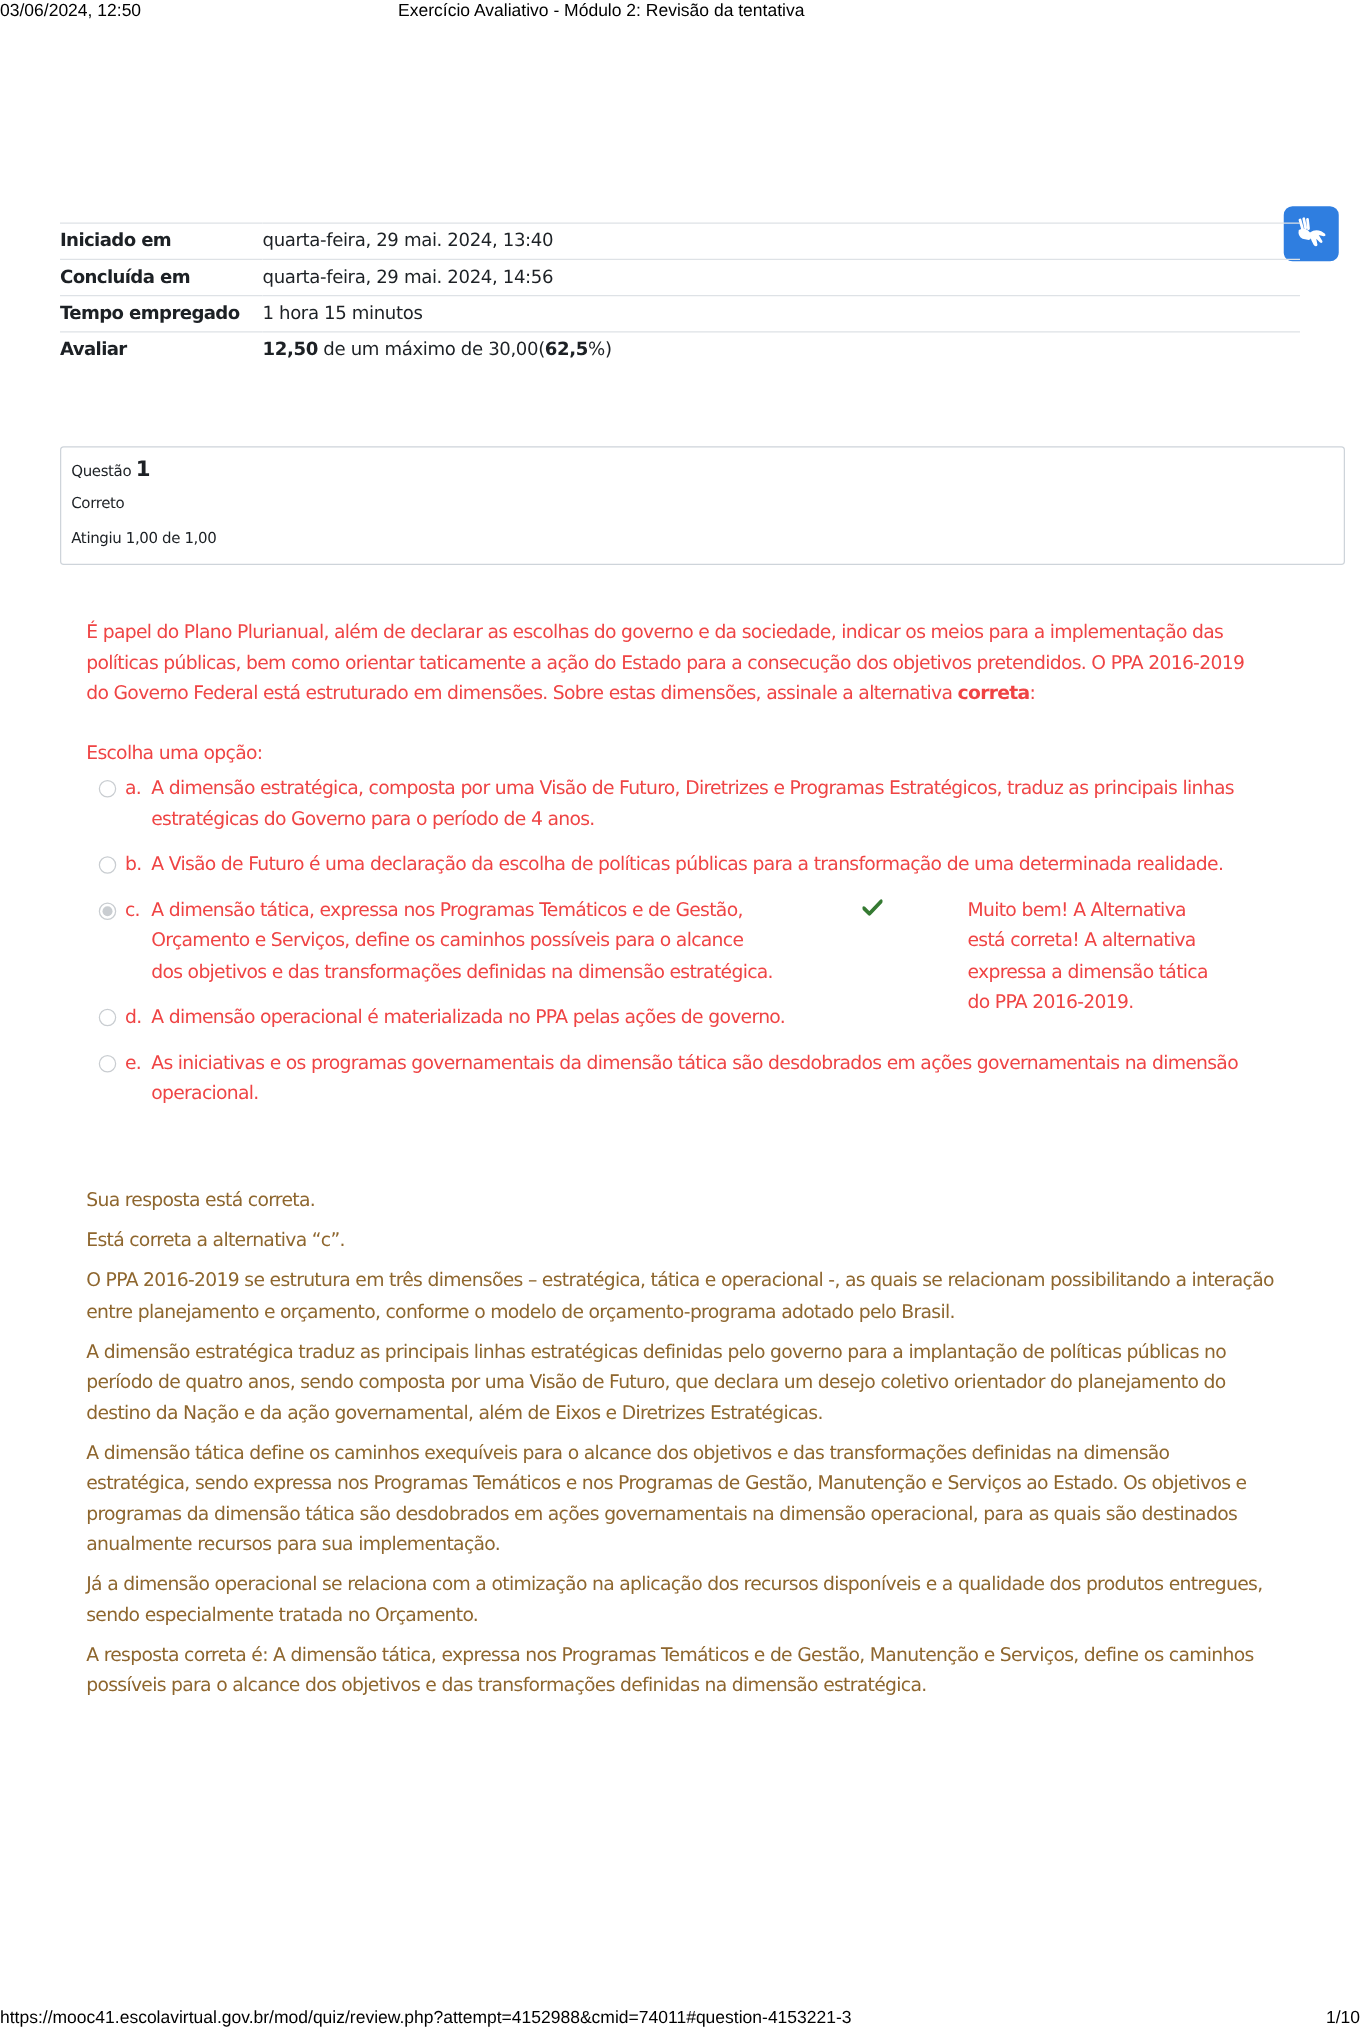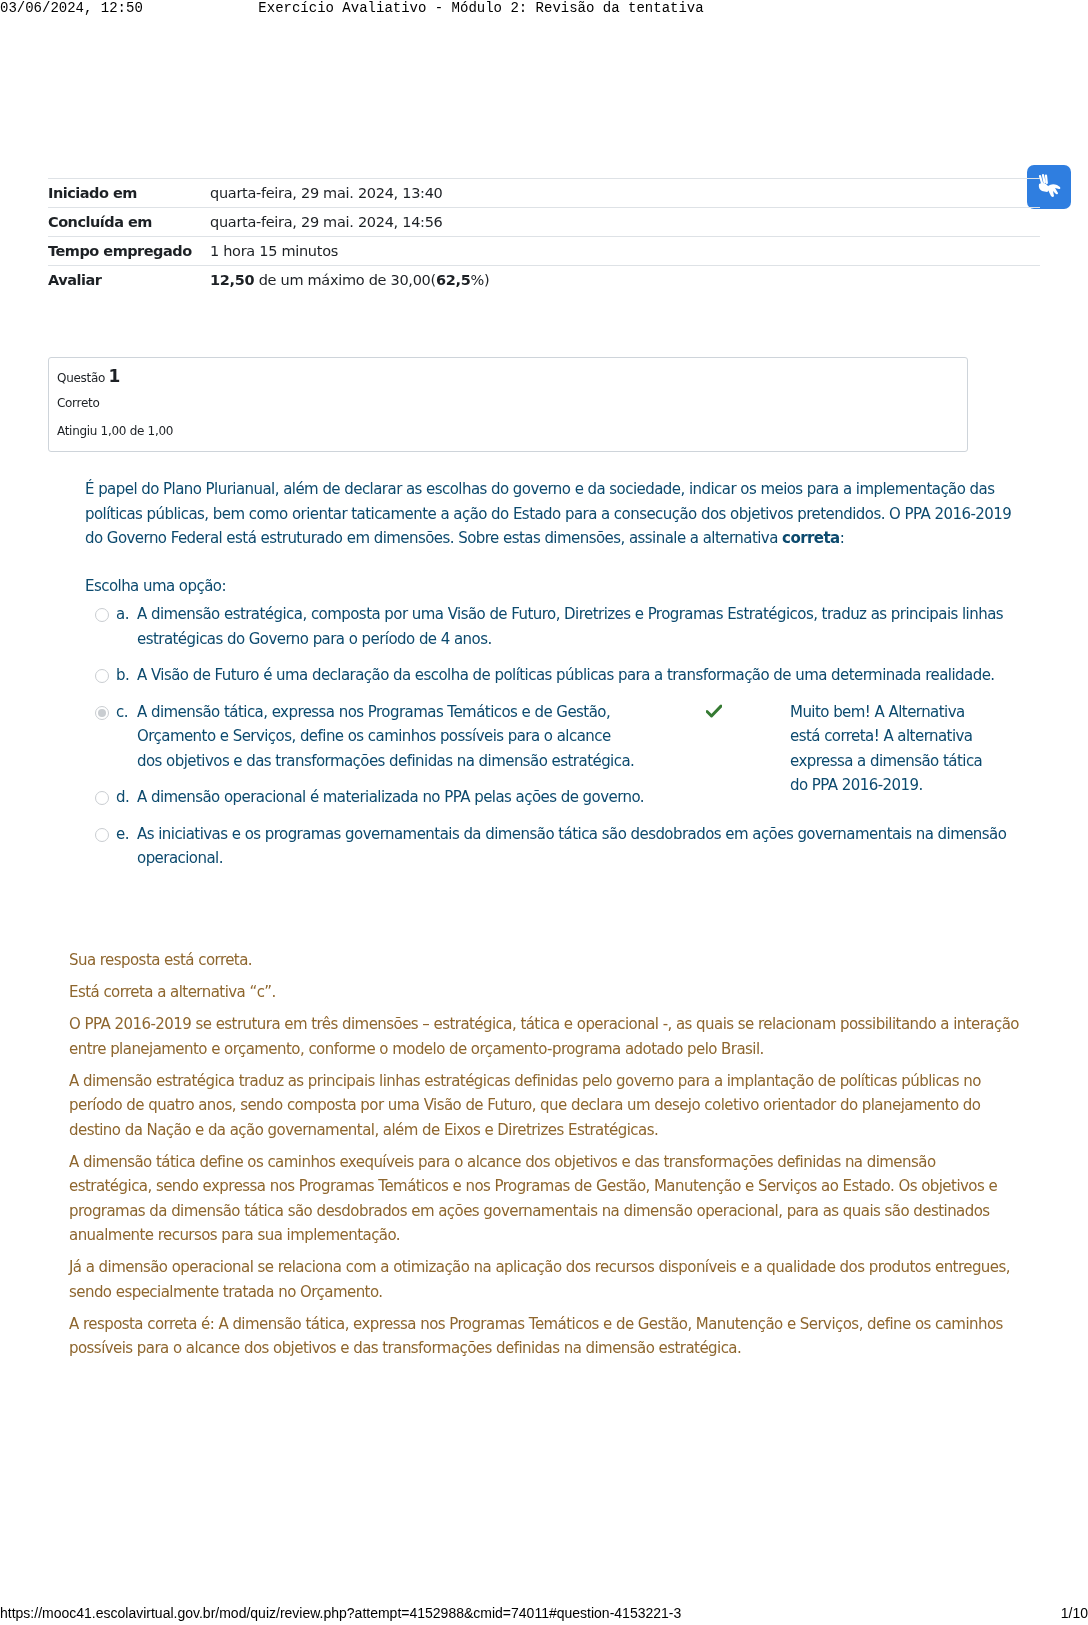--- a/index.html
+++ b/index.html
@@ -1,42 +1,42 @@
 <!DOCTYPE html>
 <html><head>
 <meta charset="utf-8">
 <style>
   * { box-sizing: border-box; margin: 0; padding: 0; }
   html, body { width: 1088px; height: 1625px; background: #ffffff; }
   body { position: relative; font-family: "Liberation Sans", sans-serif; color: #1d2125; overflow: hidden; }
 
-  .print-header { position: absolute; top: 0; left: 0; width: 962px; height: 20px; font-family: Liberation Mono, monospace; font-size: 14px; color: #000; padding-left: 44px; }
+  .print-header { position: absolute; top: 0; left: 0; width: 962px; height: 20px; font-family: Liberation Sans, sans-serif; font-size: 14px; color: #000; padding-left: 44px; }
   .print-header .date { position: absolute; left: 0; top: 0; }
   .print-header .title { position: absolute; left: 0; right: 0; top: 0; text-align: center; }
 
   .print-footer { position: absolute; bottom: 0; left: 0; width: 1088px; height: 20px; font-family: "Liberation Sans", sans-serif; font-size: 14px; color: #000; padding-left: 20px; }
   .print-footer .url { position: absolute; left: 0; top: 0; }
   .print-footer .page { position: absolute; right: 0; top: 0; }
 
   .vlibras-btn { position: absolute; left: 1027px; top: 165px; width: 44px; height: 44px; border-radius: 7px; background: #2f7ee0; display: flex; align-items: center; justify-content: center; }
 
   .summary { position: absolute; left: 48px; top: 178px; width: 992px; border-collapse: collapse; font-family: "DejaVu Sans", sans-serif; font-size: 14.5px; }
   .summary tr { border-top: 1px solid #dee2e6; }
   .summary tr:last-child { border-bottom: none; }
   .summary th { width: 162px; text-align: left; font-weight: bold; padding: 4px 16px 4px 0; vertical-align: top; line-height: 20px; color: #1d2125; letter-spacing: -0.5px; }
   .summary td { padding: 4px 0 4px 0; vertical-align: top; line-height: 20px; color: #1d2125; letter-spacing: -0.3px; }
   .summary tr.tall th { padding-bottom: 4px; margin-top: 12px; }
 
-  .qinfo { position: absolute; left: 48px; top: 357px; width: 920px; height: 95px; border: 1px solid #ced4da; border-radius: 3px; padding: 8px 8px; font-family: "DejaVu Sans", sans-serif; font-size: 12px; letter-spacing: -0.3px; }
+  .qinfo { position: absolute; left: 48px; top: 357px; width: 1028px; height: 95px; border: 1px solid #ced4da; border-radius: 3px; padding: 8px 8px; font-family: "DejaVu Sans", sans-serif; font-size: 12px; letter-spacing: -0.3px; }
   .qinfo .qno { line-height: 20px; }
   .qinfo .qno b { font-size: 17px; font-weight: bold; }
   .qinfo .state { margin-top: 7px; line-height: 16px; }
   .qinfo .grade { margin-top: 12px; line-height: 16px; }
 
-  .content { position: absolute; left: 69px; top: 477px; width: 940px; font-family: "DejaVu Sans", sans-serif; font-size: 15px; line-height: 24.5px; letter-spacing: -0.55px; color: #0c4a6e; margin-left: 16px; }
+  .content { position: absolute; left: 69px; top: 493px; width: 940px; font-family: "DejaVu Sans", sans-serif; font-size: 15px; line-height: 24.5px; letter-spacing: -0.55px; color: #ef4444; }
   .qtext { }
   .prompt { margin-top: 23px; }
 
   .answer { margin-top: 4px; }
   .opt { position: relative; display: flex; padding-left: 10px; margin-bottom: 12px; }
   .opt .radio { width: 14px; height: 14px; border: 1px solid #c9cdd1; border-radius: 50%; margin-top: 6px; flex-shrink: 0; background: #fff; position: relative; }
   .opt .radio.checked::after { content: ""; position: absolute; left: 2px; top: 2px; width: 8px; height: 8px; border-radius: 50%; background: #c9cdd1; }
   .opt .letter { width: 28px; padding-left: 7px; flex-shrink: 0; }
   .opt .text { flex: 1; }
   .opt .text.narrow { width: 500px; flex: none; }

